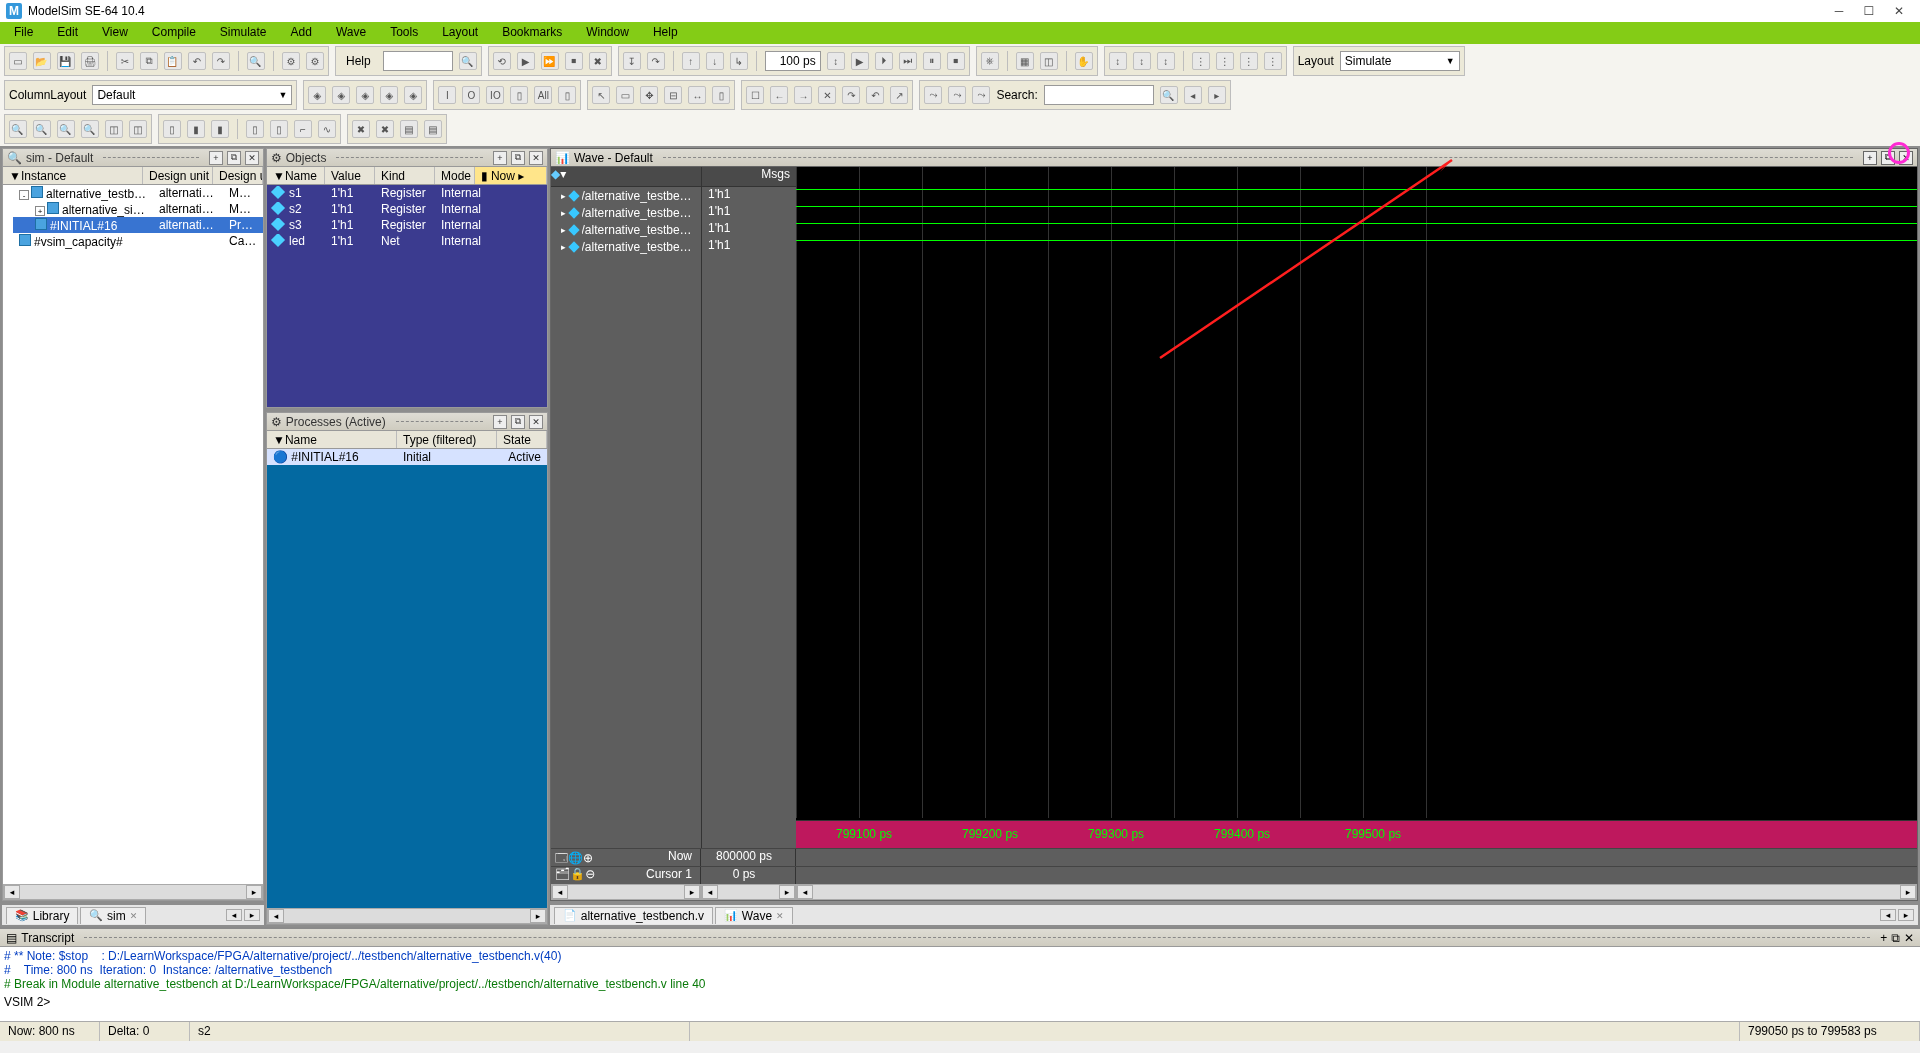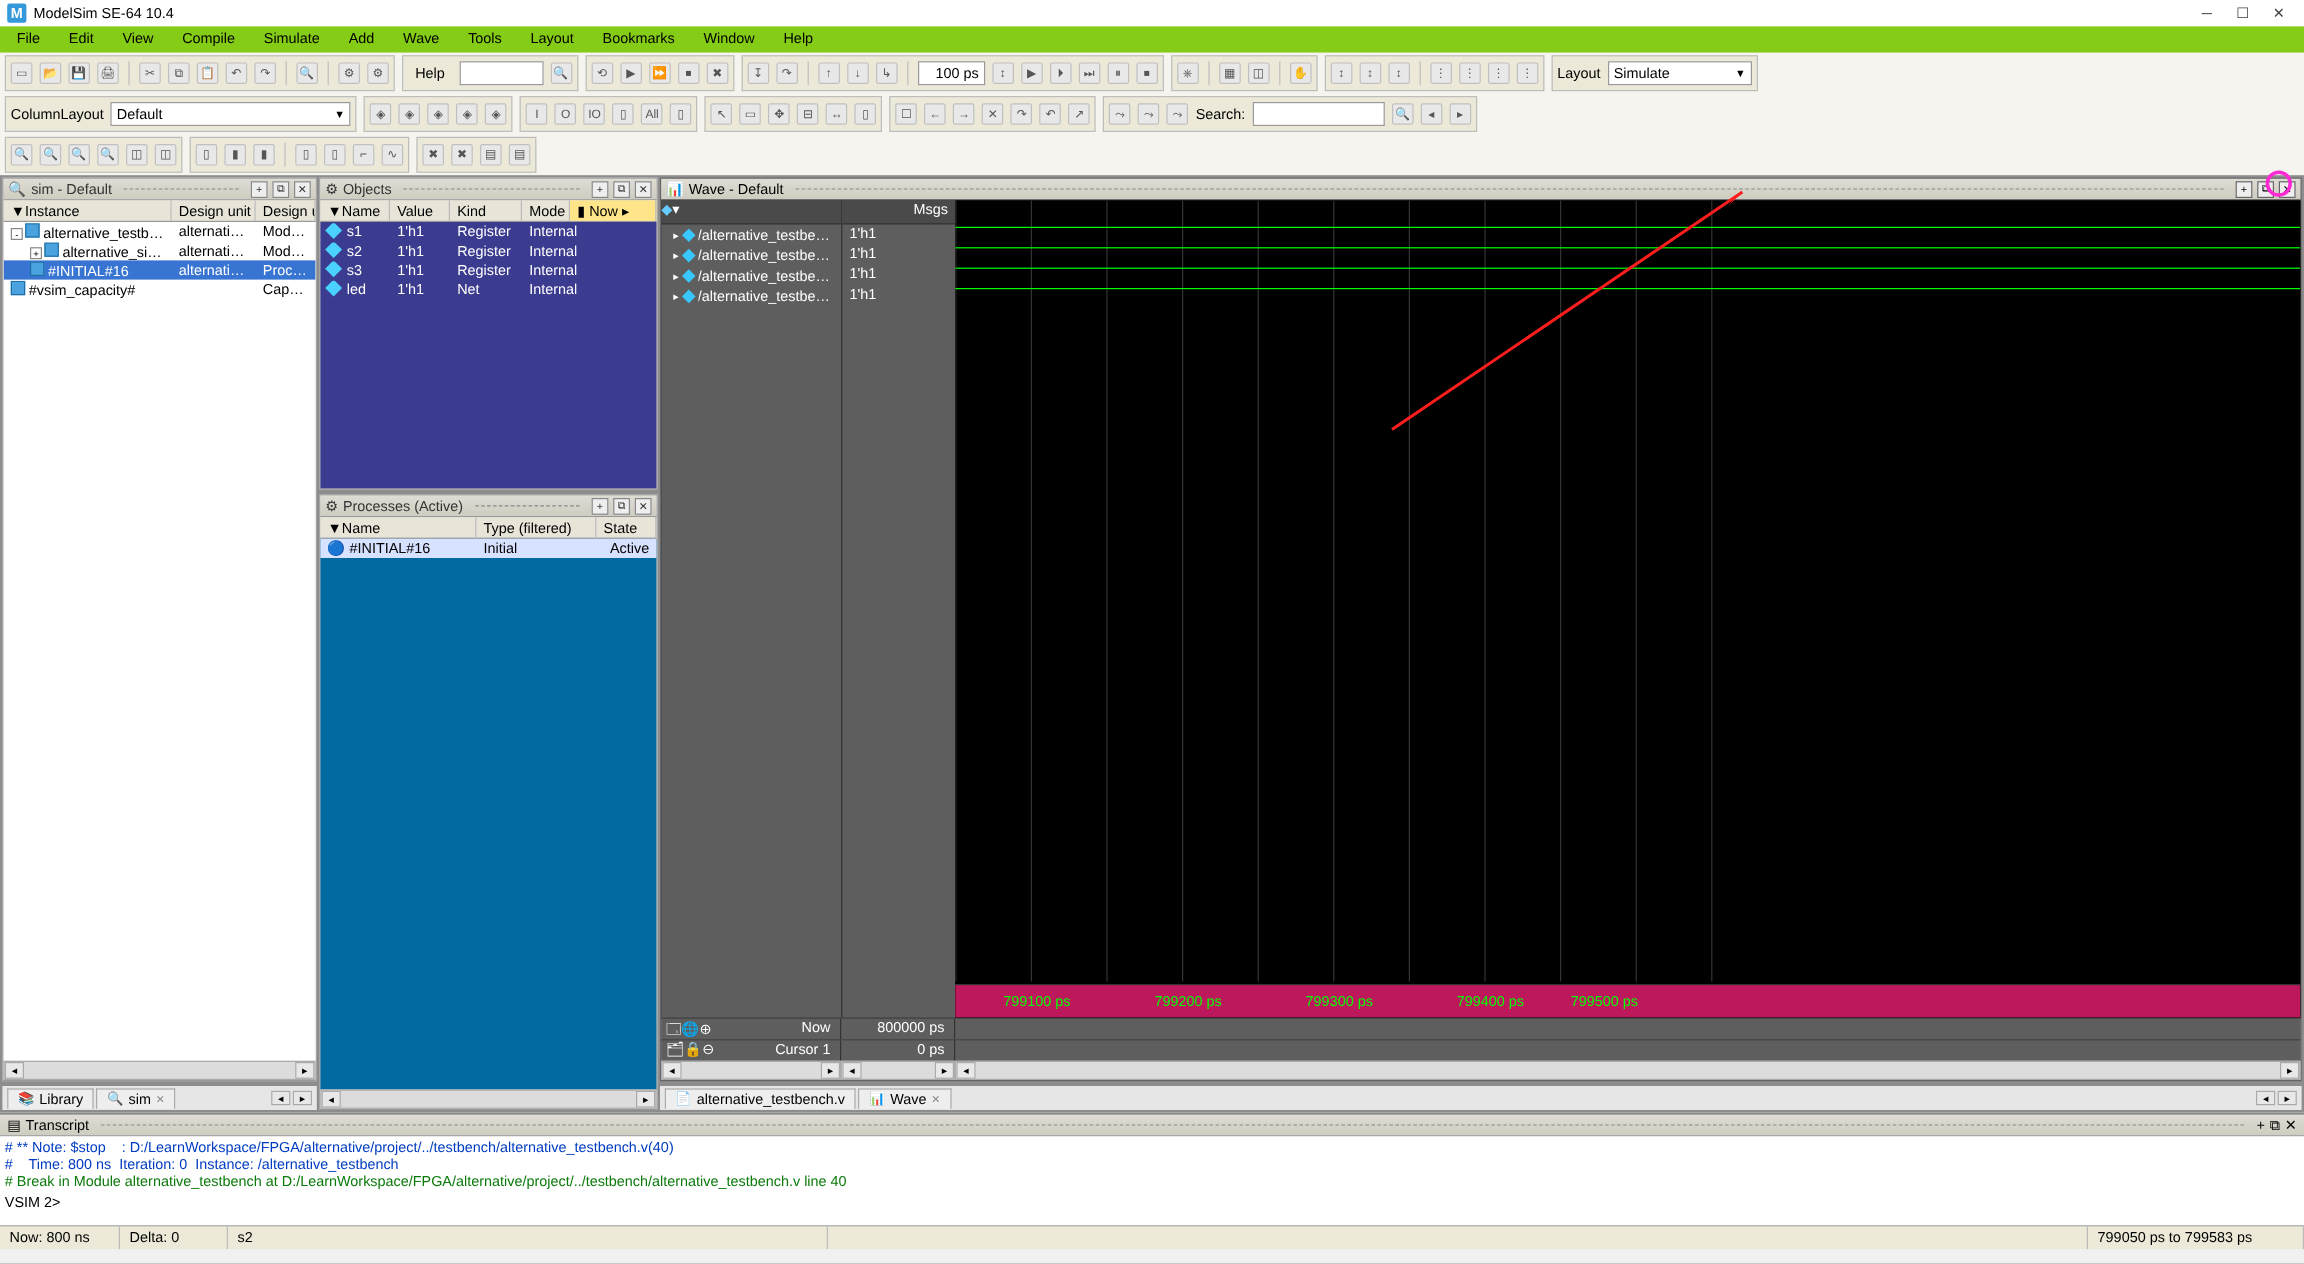--- a/index.html
+++ b/index.html
@@ -23,21 +23,21 @@
   .colpanel { display:flex; flex-direction:column; gap:4px; }
   .panel { background:#e6e6e6; border:1px solid #999; display:flex; flex-direction:column; }
   .panel-hd { background:linear-gradient(#dedcd4,#cfccc0); border-bottom:1px solid #999; height:18px; display:flex; align-items:center; padding:0 4px; gap:4px; color:#333; }
   .panel-hd .title { font-weight:normal; }
   .panel-hd .dashfill { flex:1; border-top:1px dashed #888; height:0; margin:0 6px; }
   .panel-hd .pbtn { width:14px; height:14px; border:1px solid #888; background:#eee; display:flex; align-items:center; justify-content:center; font-size:9px; }
   .colhdr { display:flex; background:#e8e5d8; border-bottom:1px solid #999; height:18px; }
   .colhdr div { border-right:1px solid #bbb; padding:2px 6px; overflow:hidden; white-space:nowrap; }
   .rowitem { display:flex; height:16px; align-items:center; }
   .rowitem div { padding:0 6px; overflow:hidden; white-space:nowrap; text-overflow:ellipsis; }
-  .sim-body { background:#fff; flex:1; overflow:hidden; }
+  .sim-body { background:#fff; flex:1; overflow:hidden;padding-left:10px; }
   .obj-body { background:#3b3b8f; flex:1; color:#fff; }
   .proc-body { background:#0369a1; flex:1; }
   .selrow { background:#3874d1; color:#fff; }
   .tree-ic { width:10px; height:10px; border:1px solid #888; display:inline-flex; align-items:center; justify-content:center; font-size:8px; margin-right:2px; }
   .box-ic { width:12px; height:12px; background:#4aa3df; border:1px solid #1e6fa3; display:inline-block; margin-right:3px; }
   .diam { width:10px; height:10px; background:#4ad1ff; transform:rotate(45deg); display:inline-block; margin-right:6px; }
   .wave-panel { flex:1; display:flex; flex-direction:column; border:1px solid #666; }
   .wave-head { background:linear-gradient(#dedcd4,#cfccc0); height:18px; display:flex; align-items:center; padding:0 4px; gap:4px; border-bottom:1px solid #666; }
   .wave-head .dashfill { flex:1; border-top:1px dashed #888; height:0; margin:0 6px; }
   .wave-head .pbtn { width:14px; height:14px; border:1px solid #666; background:#eee; display:flex; align-items:center; justify-content:center; font-size:9px; }
@@ -50,21 +50,21 @@
   .wave-vals-hd { height:20px; background:#4a4a4a; border-bottom:1px solid #333; text-align:right; padding-right:6px; }
   .wave-vrow { height:17px; padding-left:6px; }
   .wave-canvas { flex:1; position:relative; background:#000; overflow:hidden; }
   .grid-v { position:absolute; top:0; bottom:30px; width:1px; background:#333; }
   .sig-line { position:absolute; left:0; right:0; height:1px; background:#00ff00; }
   .time-ruler { position:absolute; bottom:0; left:0; right:0; height:28px; background:#be185d; border-top:1px solid #333; color:#00ff00; font-size:11px; }
   .time-lbl { position:absolute; top:6px; }
   .wave-bottom { background:#5e5e5e; color:#fff; }
   .wb-row { display:flex; height:18px; border-top:1px solid #444; }
   .wb-row .c1 { width:150px; text-align:right; padding-right:8px; border-right:1px solid #333; }
-  .wb-row .c2 { width:95px; text-align:right; padding-right:8px; border-right:1px solid #333; }
+  .wb-row .c2 { width:95px; text-align:center; padding-right:8px; border-right:1px solid #333; }
   .tabrow { display:flex; height:20px; background:#e6e6e6; align-items:center; gap:2px; padding:0 4px; }
   .tab { background:#eee; border:1px solid #aaa; padding:1px 8px; border-bottom:none; display:flex; align-items:center; gap:4px; font-size:11px; }
   .tab .x { font-size:9px; color:#888; }
   .transcript { border-top:2px solid #8a8a8a; background:#e6e6e6; }
   .trans-hd { height:18px; background:linear-gradient(#dedcd4,#cfccc0); display:flex; align-items:center; padding:0 6px; gap:4px; border-bottom:1px solid #999; }
   .trans-hd .dashfill { flex:1; border-top:1px dashed #888; height:0; margin:0 6px; }
   .trans-body { background:#fff; font-family:Consolas,monospace; font-size:12px; padding:2px 4px; height:74px; white-space:pre; overflow:hidden; }
   .t-blue { color:#003cc1; }
   .t-green { color:#0a7a0a; }
   .statusbar { display:flex; height:20px; background:#ece9d8; border-top:1px solid #aaa; }
@@ -426,21 +426,21 @@
               <div class="wave-vrow">1'h1</div>
               <div class="wave-vrow">1'h1</div>
             </div>
         </div>
         <div class="wave-canvas" id="wave-canvas">
           <div class="time-ruler" id="time-ruler">
               <span class="time-lbl" style="left: 40px;">799100 ps</span>
               <span class="time-lbl" style="left: 166px;">799200 ps</span>
               <span class="time-lbl" style="left: 292px;">799300 ps</span>
               <span class="time-lbl" style="left: 418px;">799400 ps</span>
-              <span class="time-lbl" style="left: 513px;">799500 ps</span>
+              <span class="time-lbl" style="left: 549px;">799500 ps</span>
             </div>
         <div class="grid-v" style="left: 0px;"></div>
             <div class="grid-v" style="left: 63px;"></div>
             <div class="grid-v" style="left: 126px;"></div>
             <div class="grid-v" style="left: 189px;"></div>
             <div class="grid-v" style="left: 252px;"></div>
             <div class="grid-v" style="left: 315px;"></div>
             <div class="grid-v" style="left: 378px;"></div>
             <div class="grid-v" style="left: 441px;"></div>
             <div class="grid-v" style="left: 504px;"></div>

